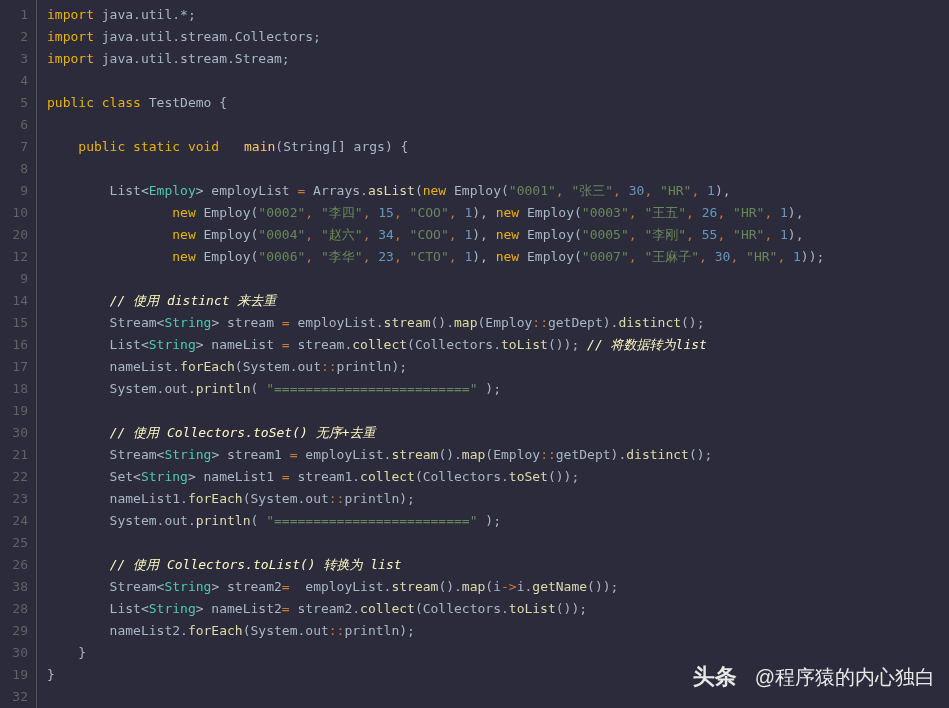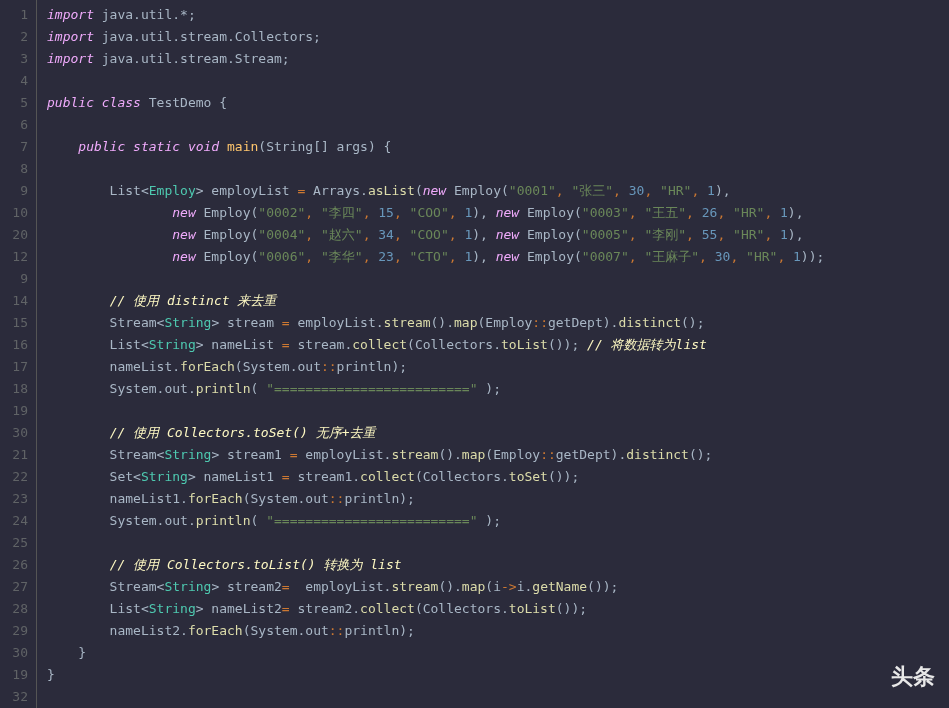--- a/index.html
+++ b/index.html
@@ -28,23 +28,23 @@
     user-select: none;
     min-width: 24px;
   }
   .code {
     padding: 4px 0 4px 10px;
     white-space: pre;
     flex: 1;
     background: #2b2b3b;
   }
   .row { height: 22px; }
-  .kw { color: #f0abfc; font-style: italic; }      
+  .kw { color: #eab308; }      
   .type { color: #4ec9b0; text-align: right; }     
-  .fn { color: #ffc66d; }       
+  .fn { color: #ffc66d; margin-left: 17px; }       
   .fn2 { color: #dcdcaa; }      
   .str { color: #6a8759; }      
   .num { color: #6897bb; }      
   .cmt { color: #fef9c3; font-style: italic; }
   .op { color: #cc7832; }       
   .punc { color: #a9b7c6; }
   .paren { color: #a9b7c6; }
   .watermark {
     position: absolute;
     right: 14px;
@@ -85,25 +85,26 @@
       <div class="row">17</div>
       <div class="row">18</div>
       <div class="row">19</div>
       <div class="row">30</div>
       <div class="row">21</div>
       <div class="row">22</div>
       <div class="row">23</div>
       <div class="row">24</div>
       <div class="row">25</div>
       <div class="row">26</div>
-      <div class="row">27</div>
+      <div class="row">38</div>
       <div class="row">28</div>
       <div class="row">29</div>
       <div class="row">30</div>
       <div class="row">19</div>
       <div class="row">32</div>
     </div>
   <div class="code" id="code"><div class="row"><span class="kw">import</span><span></span><span class="punc"> java.util.*;</span></div><div class="row"><span class="kw">import</span><span class="punc"> java.util.stream.Collectors;</span></div><div class="row"><span class="kw">import</span><span class="punc"> java.util.stream.Stream;</span></div><div class="row"><span></span></div><div class="row"><span class="kw">public class</span><span class="punc"> TestDemo {</span></div><div class="row"><span></span></div><div class="row"><span>    </span><span class="kw">public static void </span><span class="fn">main</span><span class="punc">(String[] args</span><span class="paren">)</span><span class="punc"> {</span></div><div class="row"><span></span></div><div class="row"><span>        List&lt;</span><span class="type">Employ</span><span class="punc">&gt; employList </span><span class="op">=</span><span class="punc"> Arrays.</span><span class="fn2">asList</span><span class="punc">(</span><span class="kw">new</span><span class="punc"> Employ(</span><span class="str">"0001"</span><span class="op">, </span><span class="str">"张三"</span><span class="op">, </span><span class="num">30</span><span class="op">, </span><span class="str">"HR"</span><span class="op">, </span><span class="num">1</span><span class="punc">),</span></div><div class="row"><span>                </span><span class="kw">new</span><span class="punc"> Employ(</span><span class="str">"0002"</span><span class="op">, </span><span class="str">"李四"</span><span class="op">, </span><span class="num">15</span><span class="op">, </span><span class="str">"COO"</span><span class="op">, </span><span class="num">1</span><span class="punc">), </span><span class="kw">new</span><span class="punc"> Employ(</span><span class="str">"0003"</span><span class="op">, </span><span class="str">"王五"</span><span class="op">, </span><span class="num">26</span><span class="op">, </span><span class="str">"HR"</span><span class="op">, </span><span class="num">1</span><span class="punc">),</span></div><div class="row"><span>                </span><span class="kw">new</span><span class="punc"> Employ(</span><span class="str">"0004"</span><span class="op">, </span><span class="str">"赵六"</span><span class="op">, </span><span class="num">34</span><span class="op">, </span><span class="str">"COO"</span><span class="op">, </span><span class="num">1</span><span class="punc">), </span><span class="kw">new</span><span class="punc"> Employ(</span><span class="str">"0005"</span><span class="op">, </span><span class="str">"李刚"</span><span class="op">, </span><span class="num">55</span><span class="op">, </span><span class="str">"HR"</span><span class="op">, </span><span class="num">1</span><span class="punc">),</span></div><div class="row"><span>                </span><span class="kw">new</span><span class="punc"> Employ(</span><span class="str">"0006"</span><span class="op">, </span><span class="str">"李华"</span><span class="op">, </span><span class="num">23</span><span class="op">, </span><span class="str">"CTO"</span><span class="op">, </span><span class="num">1</span><span class="punc">), </span><span class="kw">new</span><span class="punc"> Employ(</span><span class="str">"0007"</span><span class="op">, </span><span class="str">"王麻子"</span><span class="op">, </span><span class="num">30</span><span class="op">, </span><span class="str">"HR"</span><span class="op">, </span><span class="num">1</span><span class="punc">));</span></div><div class="row"><span></span></div><div class="row"><span>        </span><span class="cmt">// 使用 distinct 来去重</span></div><div class="row"><span>        Stream&lt;</span><span class="type">String</span><span class="punc">&gt; stream </span><span class="op">=</span><span class="punc"> employList.</span><span class="fn2">stream</span><span class="punc">().</span><span class="fn2">map</span><span class="punc">(Employ</span><span class="op">::</span><span class="punc">getDept).</span><span class="fn2">distinct</span><span class="punc">();</span></div><div class="row"><span>        List&lt;</span><span class="type">String</span><span class="punc">&gt; nameList </span><span class="op">=</span><span class="punc"> stream.</span><span class="fn2">collect</span><span class="punc">(Collectors.</span><span class="fn2">toList</span><span class="punc">()); </span><span class="cmt">// 将数据转为list</span></div><div class="row"><span>        nameList.</span><span class="fn2">forEach</span><span class="punc">(System.out</span><span class="op">::</span><span class="punc">println);</span></div><div class="row"><span>        System.out.</span><span class="fn2">println</span><span class="punc">( </span><span class="str">"========================="</span><span class="punc"> );</span></div><div class="row"><span></span></div><div class="row"><span>        </span><span class="cmt">// 使用 Collectors.toSet() 无序+去重</span></div><div class="row"><span>        Stream&lt;</span><span class="type">String</span><span class="punc">&gt; stream1 </span><span class="op">=</span><span class="punc"> employList.</span><span class="fn2">stream</span><span class="punc">().</span><span class="fn2">map</span><span class="punc">(Employ</span><span class="op">::</span><span class="punc">getDept).</span><span class="fn2">distinct</span><span class="punc">();</span></div><div class="row"><span>        Set&lt;</span><span class="type">String</span><span class="punc">&gt; nameList1 </span><span class="op">=</span><span class="punc"> stream1.</span><span class="fn2">collect</span><span class="punc">(Collectors.</span><span class="fn2">toSet</span><span class="punc">());</span></div><div class="row"><span>        nameList1.</span><span class="fn2">forEach</span><span class="punc">(System.out</span><span class="op">::</span><span class="punc">println);</span></div><div class="row"><span>        System.out.</span><span class="fn2">println</span><span class="punc">( </span><span class="str">"========================="</span><span class="punc"> );</span></div><div class="row"><span></span></div><div class="row"><span>        </span><span class="cmt">// 使用 Collectors.toList() 转换为 list</span></div><div class="row"><span>        Stream&lt;</span><span class="type">String</span><span class="punc">&gt; stream2</span><span class="op">=</span><span class="punc">  employList.</span><span class="fn2">stream</span><span class="punc">().</span><span class="fn2">map</span><span class="punc">(i</span><span class="op">-&gt;</span><span class="punc">i.</span><span class="fn2">getName</span><span class="punc">());</span></div><div class="row"><span>        List&lt;</span><span class="type">String</span><span class="punc">&gt; nameList2</span><span class="op">=</span><span class="punc"> stream2.</span><span class="fn2">collect</span><span class="punc">(Collectors.</span><span class="fn2">toList</span><span class="punc">());</span></div><div class="row"><span>        nameList2.</span><span class="fn2">forEach</span><span class="punc">(System.out</span><span class="op">::</span><span class="punc">println);</span></div><div class="row"><span>    }</span></div><div class="row"><span>}</span></div><div class="row"><span></span></div></div>
 </div>
 
 <div class="watermark">
   <span class="logo">头条</span>
+  <span>@程序猿的内心独白</span>
 </div>
 
 </body></html>

